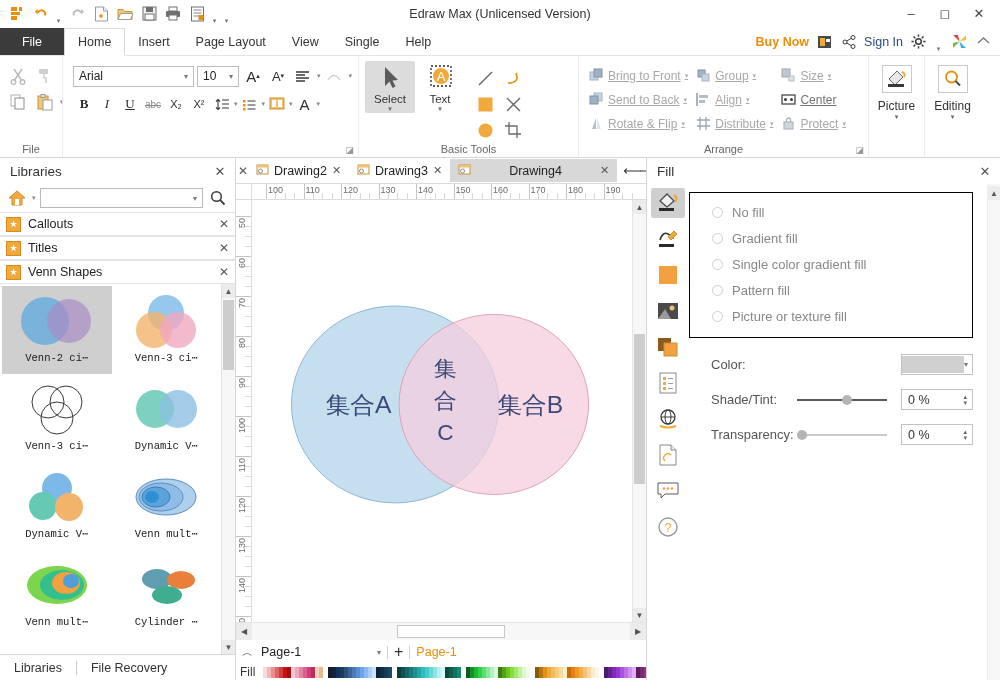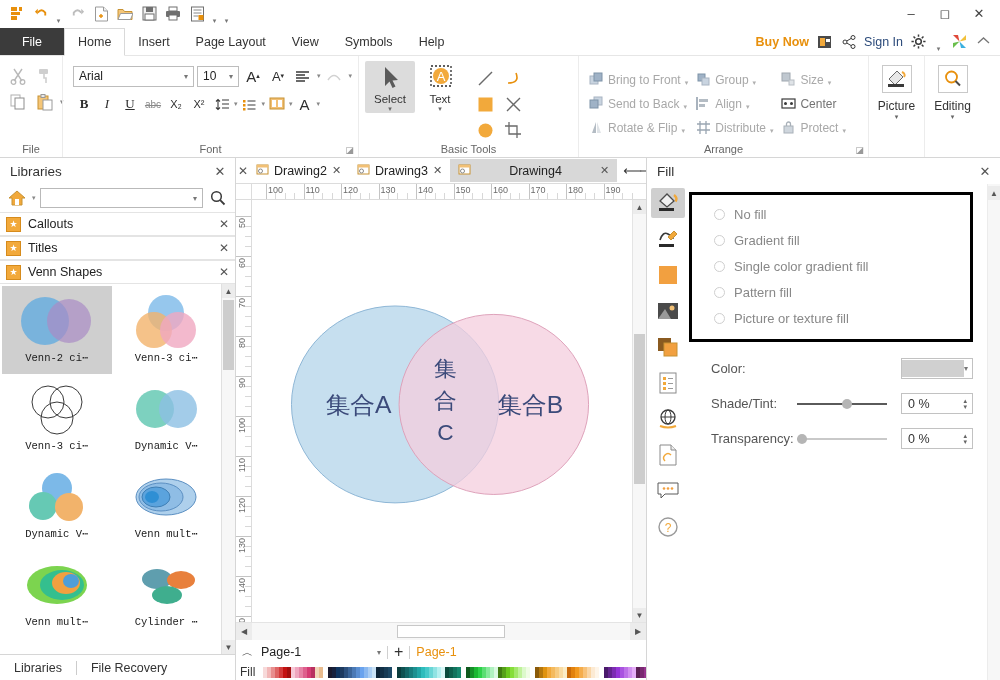--- a/index.html
+++ b/index.html
@@ -77,22 +77,22 @@
   .bigbtn .lbl { font-size:11.5px; color:#333; margin-top:1px; }
   .bigbtn .dd { font-size:7px; color:#666; line-height:8px; }
   .shapegrid { display:grid; grid-template-columns:28px 28px; grid-auto-rows:26px;
                padding-top:4px; margin-left:6px; }
   .sgcell { display:flex; align-items:center; justify-content:center; border-radius:2px; }
 
   
   .g-arrange { width:290px; }
   .arrcols { display:flex; padding-top:3px; }
   .arrcol { display:flex; flex-direction:column; gap:1px; }
-  .arritem { display:flex; align-items:flex-end; gap:4px; height:23px; padding:0 4px;
-             font-size:12px; color:#a8a8a8; border-radius:2px; white-space:nowrap; }
+  .arritem { display:flex; align-items:center; gap:4px; height:23px; padding:0 4px;
+             font-size:12px; color:#a8a8a8; border-radius:2px; white-space:nowrap;text-decoration:underline; }
   .arritem.on { color:#737373; }
   .arritem .ac { font-size:7px; color:#b0b0b0; }
 
   
   .g-tail { width:56px; align-items:center; }
   .tailbtn { display:flex; flex-direction:column; align-items:center; width:100%; padding-top:6px; }
   .tailsq { width:30px; height:28px; border:1px solid #c9c9c9; background:#fff;
             display:flex; align-items:center; justify-content:center; }
   .taillbl { font-size:12px; color:#333; margin-top:6px; }
   .taildd { font-size:7px; color:#666; }
@@ -195,21 +195,21 @@
                border-left:1px solid #d6d6d6; }
   .fphead { height:26px; display:flex; align-items:center; padding:0 6px 0 10px;
             font-size:13.5px; color:#333; }
   .fpbody { flex:1; display:flex; min-height:0; }
   .fpicons { width:42px; display:flex; flex-direction:column; align-items:center;
              gap:6px; padding-top:4px; }
   .fpico { width:34px; height:30px; display:flex; align-items:center; justify-content:center;
            border-radius:2px; }
   .fpico.sel { background:#cfcfcf; }
   .fpcontent { flex:1; display:flex; flex-direction:column; padding:8px 0 0 0; min-width:0; }
-  .radiobox { border:3px solid #000000; margin:0 14px 0 0; padding:6px 0 8px 0; }
+  .radiobox { border:1px solid #000000; margin:0 14px 0 0; padding:6px 0 8px 0; }
   .rrow { display:flex; align-items:center; gap:9px; height:26px; padding-left:22px;
           font-size:13px; color:#888; }
   .rrow.on { color:#4a4a4a; }
   .radio { width:11px; height:11px; border-radius:50%; border:1px solid #cfcfcf;
            background:#fff; display:flex; align-items:center; justify-content:center; }
   .radio.on { border-color:#9a9a9a; }
   .radio .dot { width:4px; height:4px; border-radius:50%; background:#6a6a6a; }
   .fprows { padding:16px 14px 0 22px; display:flex; flex-direction:column; gap:14px; }
   .fprow { display:flex; align-items:center; }
   .fplabel { width:86px; font-size:13px; color:#555; }
@@ -287,34 +287,35 @@
       <div class="qbtn">
         <svg width="15" height="16" viewBox="0 0 14 16">
             <rect x="1" y="1" width="12" height="14" fill="#fff" stroke="#6f6f6f"></rect>
             <path d="M3 4 h8 M3 7 h8 M3 10 h5" stroke="#888"></path>
             <rect x="8" y="9" width="5" height="5" fill="#e8900c"></rect>
           </svg>
       </div>
       <div class="qcaret">▾</div>
       <div class="qcaret">▾</div>
     </div>
+    <div class="apptitle">Edraw Max (Unlicensed Version)</div>
     <div class="wctrl">
       <div class="wbtn">–</div>
       <div class="wbtn">◻</div>
       <div class="wbtn close">✕</div>
     </div>
   </div>
 
   <div class="menubar">
     <div class="mfile">File</div>
     <div class="mitem active">Home</div>
     <div class="mitem">Insert</div>
     <div class="mitem">Page Layout</div>
     <div class="mitem">View</div>
-    <div class="mitem">Symbols</div>
+    <div class="mitem">Single</div>
     <div class="mitem">Help</div>
     <div class="mright">
       <div class="buynow">Buy Now</div>
       <div class="mini-ico">
         <svg width="15" height="14" viewBox="0 0 15 14">
             <rect x="1" y="1" width="13" height="12" fill="#4a4a4a"></rect>
             <rect x="3" y="3" width="5" height="8" fill="#f2a93b"></rect>
             <rect x="9" y="4" width="4" height="3" fill="#fff"></rect>
           </svg>
       </div>
@@ -445,21 +446,20 @@
                 <rect x="1" y="1" width="14" height="11" fill="#f2c075" stroke="#c79233"></rect>
                 <rect x="3" y="3" width="4" height="7" fill="#fff"></rect>
                 <rect x="9" y="3" width="4" height="7" fill="#fff"></rect>
               </svg>
           </div>
           <span class="caret">▾</span>
           <div class="tbtn" style="font-size:15px;">A</div>
           <span class="caret">▾</span>
         </div>
       </div>
-      <div class="rgtitle">Font</div>
       <div class="dlglauncher">◪</div>
     </div>
 
     <div class="rgroup g-basic">
       <div class="rgbody">
         <div class="bigbtn sel">
           <svg width="26" height="28" viewBox="0 0 26 28">
               <path d="M8 3 L8 22 L12.5 17.5 L15.5 24 L18.5 22.5 L15.5 16.5 L21 16 Z" fill="#5b5b5b"></path>
             </svg>
           <span class="lbl">Select</span>

